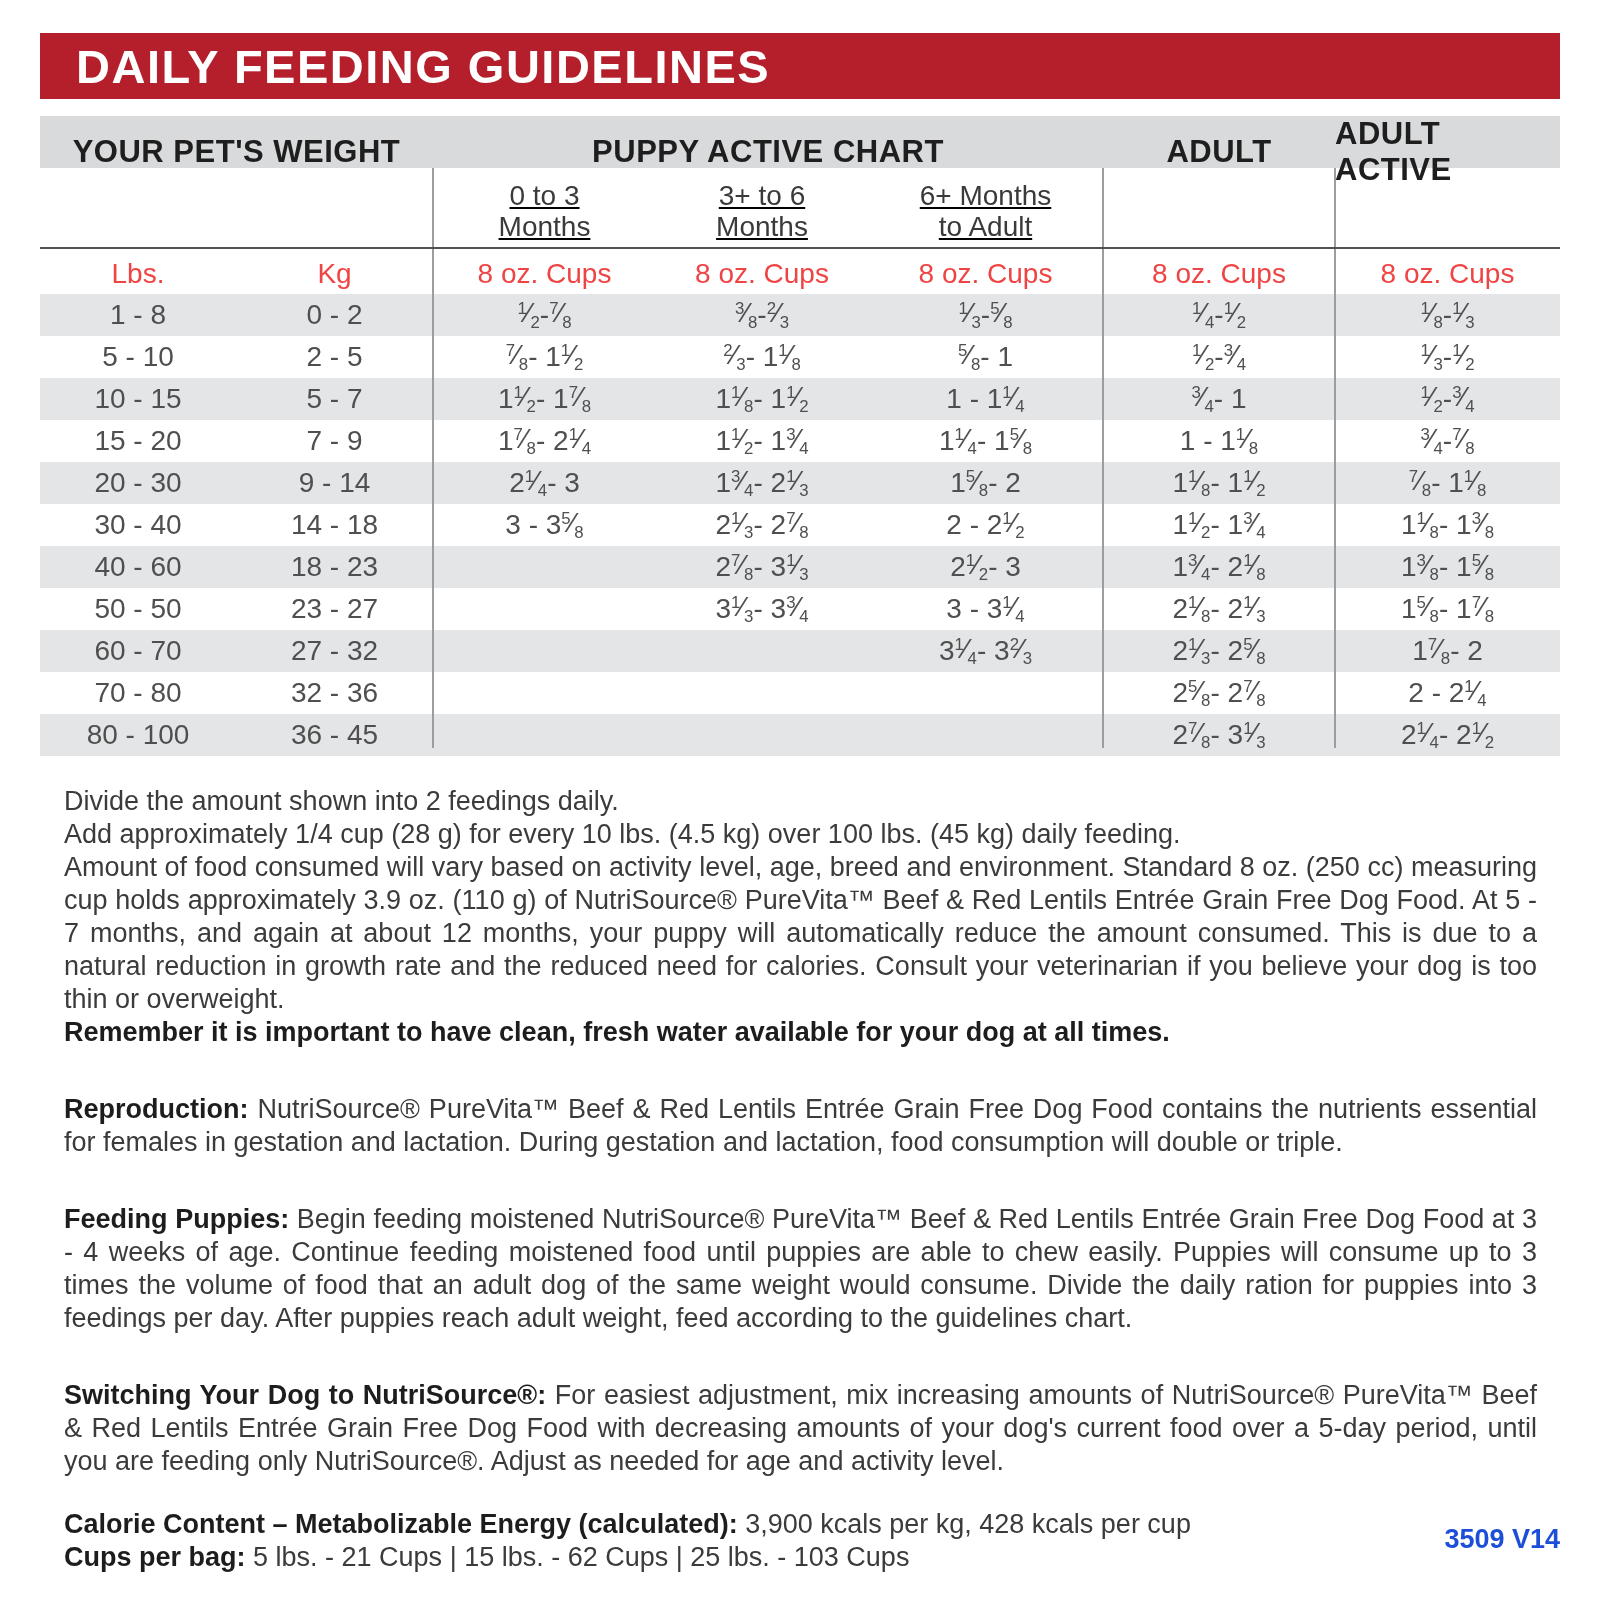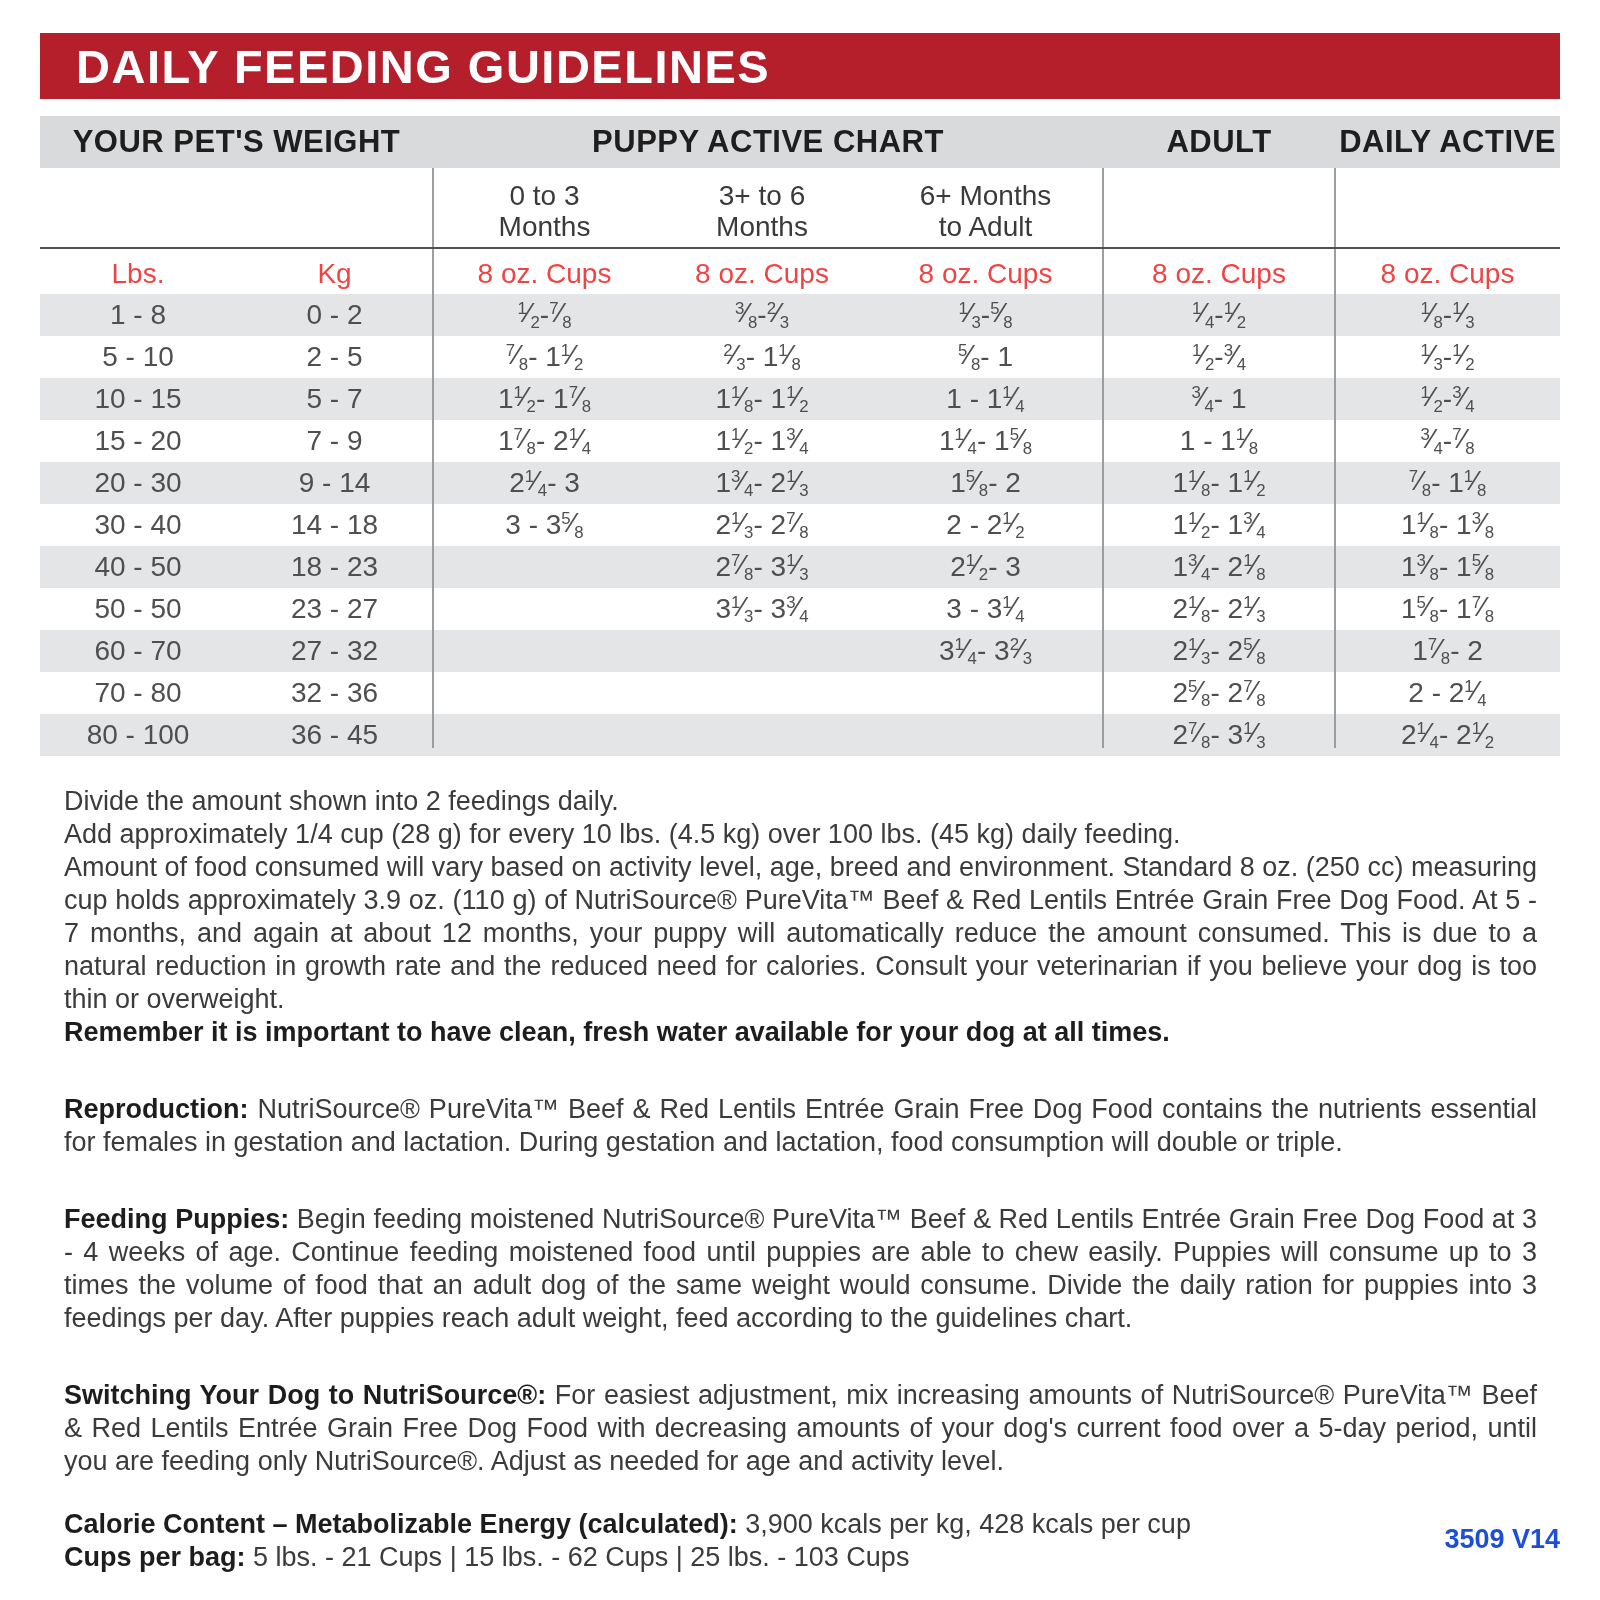--- a/index.html
+++ b/index.html
@@ -18,21 +18,21 @@
 
   
   .tbl { position: absolute; left: 40px; top: 116px; width: 1520px; }
   .row { display: grid; }
   .cols7 { grid-template-columns: 196px 197px 223px 212px 235px 232px 225px; }
   .ghrow { grid-template-columns: 393px 670px 232px 225px; height: 52px; background: #d9dadb; }
   .gh {
     display: flex; align-items: center; justify-content: center;
     font-weight: 700; font-size: 31px; color: #1e1e1e; letter-spacing: .5px;
   }
-  .agerow { grid-template-columns: 393px 223px 212px 235px 232px 225px; height: 86px; }
+  .agerow { grid-template-columns: 393px 223px 212px 235px 232px 225px; height: 86px; text-decoration: underline; }
   .acell {
     display: flex; flex-direction: column; align-items: center; justify-content: center;
     font-size: 28px; line-height: 31px; color: #3a3a3a;
   }
   .unitrow { height: 40px; }
   .ucell { display: flex; align-items: center; justify-content: center; font-size: 28px; color: #ef4444; }
   .drow { height: 42px; }
   .drow.alt { background: #e4e5e6; }
   .dcell { display: flex; align-items: center; justify-content: center; font-size: 28px; color: #4f4f4f; }
   .fr { white-space: nowrap; }
@@ -66,21 +66,21 @@
   <div class="title-bar">
     <span class="title-text">DAILY FEEDING GUIDELINES</span>
   </div>
 
   <div class="tbl">
 
     <div class="row ghrow">
       <div class="gh">YOUR PET'S WEIGHT</div>
       <div class="gh">PUPPY ACTIVE CHART</div>
       <div class="gh">ADULT</div>
-      <div class="gh">DAILY ACTIVE</div>
+      <div class="gh">ADULT ACTIVE</div>
     </div>
 
     <div class="row agerow">
       <div class="acell"></div>
       <div class="acell">
         <div>0 to 3</div>
         <div>Months</div>
       </div>
       <div class="acell">
         <div>3+ to 6</div>
@@ -158,21 +158,21 @@
       <div class="dcell">30 - 40</div>
       <div class="dcell">14 - 18</div>
       <div class="dcell">3 - 3 <span class="fr"><sup>5</sup>⁄<sub>8</sub></span></div>
       <div class="dcell">2 <span class="fr"><sup>1</sup>⁄<sub>3</sub></span> - 2 <span class="fr"><sup>7</sup>⁄<sub>8</sub></span></div>
       <div class="dcell">2 - 2 <span class="fr"><sup>1</sup>⁄<sub>2</sub></span></div>
       <div class="dcell">1 <span class="fr"><sup>1</sup>⁄<sub>2</sub></span> - 1 <span class="fr"><sup>3</sup>⁄<sub>4</sub></span></div>
       <div class="dcell">1 <span class="fr"><sup>1</sup>⁄<sub>8</sub></span> - 1 <span class="fr"><sup>3</sup>⁄<sub>8</sub></span></div>
     </div>
 
     <div class="row cols7 drow alt">
-      <div class="dcell">40 - 50</div>
+      <div class="dcell">40 - 60</div>
       <div class="dcell">18 - 23</div>
       <div class="dcell"></div>
       <div class="dcell">2 <span class="fr"><sup>7</sup>⁄<sub>8</sub></span> - 3 <span class="fr"><sup>1</sup>⁄<sub>3</sub></span></div>
       <div class="dcell">2 <span class="fr"><sup>1</sup>⁄<sub>2</sub></span> - 3</div>
       <div class="dcell">1 <span class="fr"><sup>3</sup>⁄<sub>4</sub></span> - 2 <span class="fr"><sup>1</sup>⁄<sub>8</sub></span></div>
       <div class="dcell">1 <span class="fr"><sup>3</sup>⁄<sub>8</sub></span> - 1 <span class="fr"><sup>5</sup>⁄<sub>8</sub></span></div>
     </div>
 
     <div class="row cols7 drow">
       <div class="dcell">50 - 50</div>

